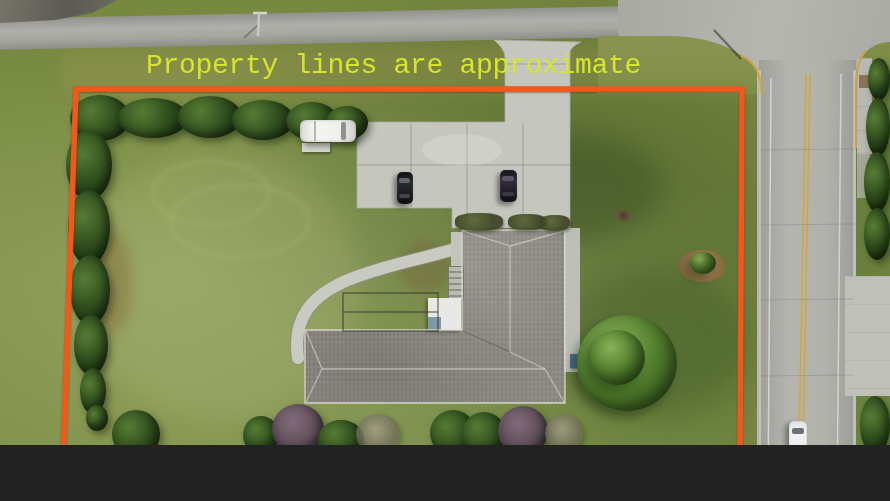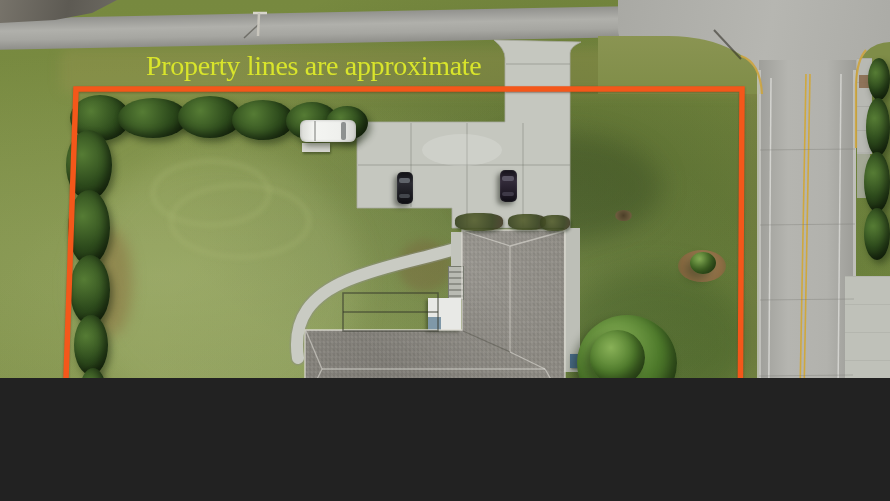--- a/index.html
+++ b/index.html
@@ -1,17 +1,17 @@
 <!DOCTYPE html>
 <html style="--boundary-orange: #f4571a; --text-yellow: #d9e52b; --grass-base: #77893f; --asphalt: #a3a3a0; --concrete-road: #b3b3af; --concrete-drive: #c5c7bf; --roof-gray: #8f8c85; --hedge-green: #2c421b; --tree-green: #4e7a2b; --shrub-purple: #5c4a58; --line-yellow: #cfa83e; --line-white: #dcdcd8; --mulch-tan: #a5845a;"><head>
 <meta charset="utf-8">
 <style>
   html,body{margin:0;padding:0;background:#222;}
-  .stage{position:relative;width:890px;height:378px;overflow:hidden;
-         font-family:Liberation Serif, serif;}
+  .stage{position:relative;width:890px;height:445px;overflow:hidden;
+         font-family:Liberation Mono, monospace;}
   .abs{position:absolute;}
 
   
   .grass{left:0;top:0;width:890px;height:501px;z-index:0;
     background:
       radial-gradient(ellipse at 18% 55%, rgba(195,205,150,.28), transparent 58%),
       radial-gradient(ellipse at 63% 36%, rgba(30,52,20,.30), transparent 50%),
       radial-gradient(ellipse at 78% 72%, rgba(52,86,32,.30), transparent 55%),
       radial-gradient(ellipse at 40% 90%, rgba(190,200,140,.20), transparent 55%),
       linear-gradient(var(--grass-base,#77893f), #7d8f47);}

